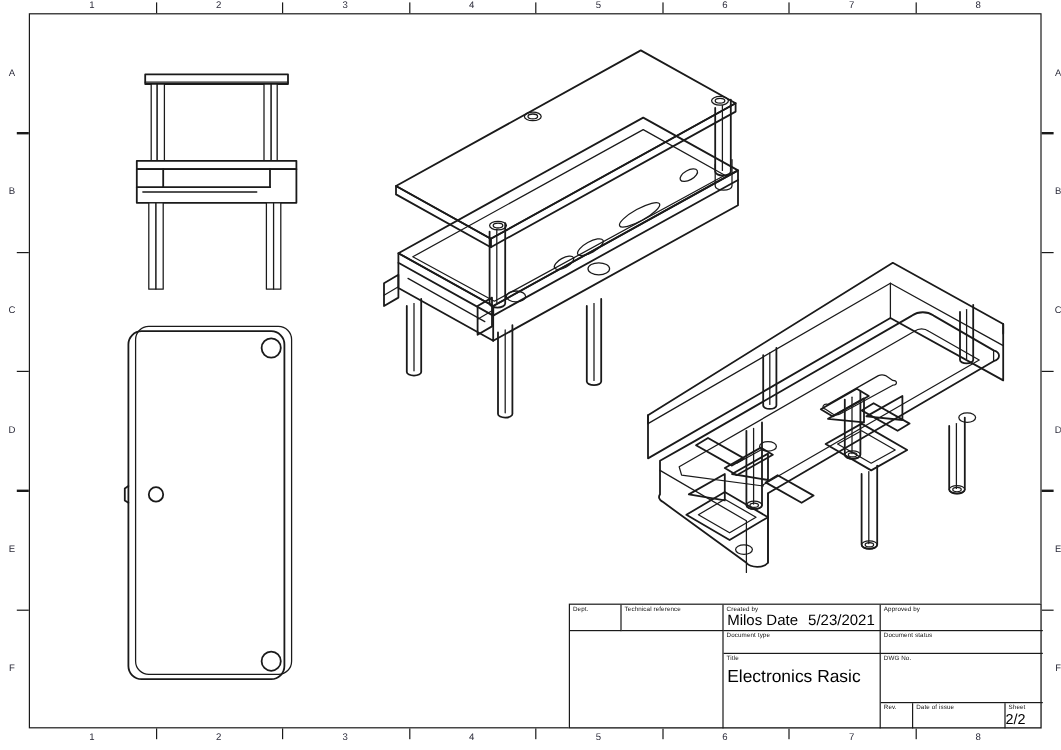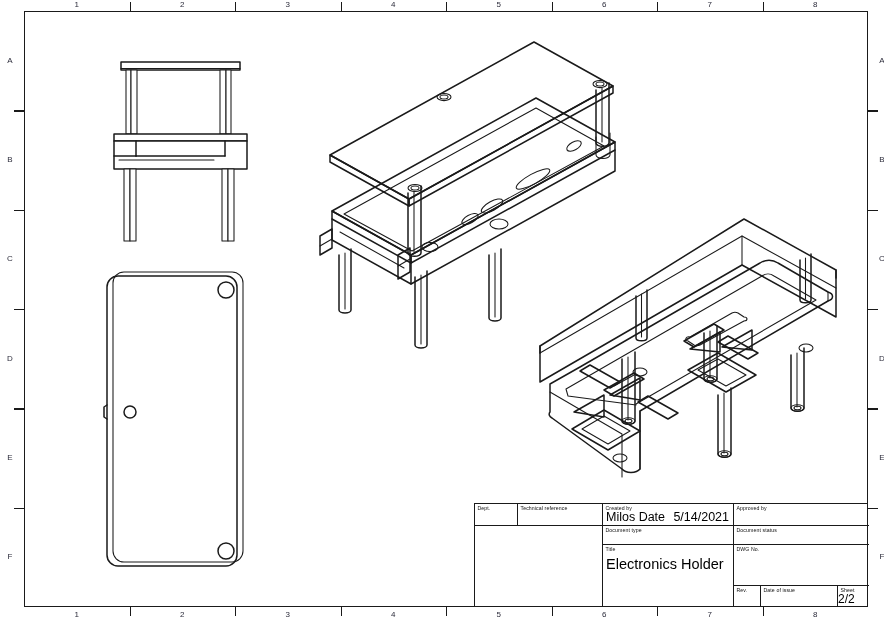--- a/index.html
+++ b/index.html
@@ -366,21 +366,21 @@
     </div>
 
     <div class="tb-cell" style="left:43px; top:0; width:85px; height:22px;">
       <span class="tb-lbl">Technical reference</span>
       <span class="tb-val" style="top:8px;"></span>
     </div>
 
     <div class="tb-cell" style="left:128px; top:0; width:131px; height:22px;">
       <span class="tb-lbl">Created by</span>
       <span class="tb-val" style="top:7px;">Milos Date</span>
-      <span class="tb-val right" style="top:7px;">5/14/2021</span>
+      <span class="tb-val right" style="top:7px;">5/23/2021</span>
     </div>
 
     <div class="tb-cell nor" style="left:259px; top:0; width:135px; height:22px;">
       <span class="tb-lbl">Approved by</span>
       <span class="tb-val" style="top:8px;"></span>
     </div>
 
     <div class="tb-cell nob" style="left:0; top:22px; width:128px; height:81px;"></div>
 
     <div class="tb-cell" style="left:128px; top:22px; width:131px; height:19px;">
@@ -388,21 +388,21 @@
       <span class="tb-val" style="top:7px;"></span>
     </div>
 
     <div class="tb-cell nor" style="left:259px; top:22px; width:135px; height:19px;">
       <span class="tb-lbl">Document status</span>
       <span class="tb-val" style="top:7px;"></span>
     </div>
 
     <div class="tb-cell nob" style="left:128px; top:41px; width:131px; height:62px;">
       <span class="tb-lbl">Title</span>
-      <span class="tb-val big" style="top:12px;">Electronics Holder</span>
+      <span class="tb-val big" style="top:12px;">Electronics Rasic</span>
     </div>
 
     <div class="tb-cell nor" style="left:259px; top:41px; width:135px; height:41px;">
       <span class="tb-lbl">DWG No.</span>
       <span class="tb-val" style="top:8px;"></span>
     </div>
 
     <div class="tb-cell nob" style="left:259px; top:82px; width:27px; height:21px;">
       <span class="tb-lbl">Rev.</span>
       <span class="tb-val" style="top:8px;font-size:10px;"></span>

